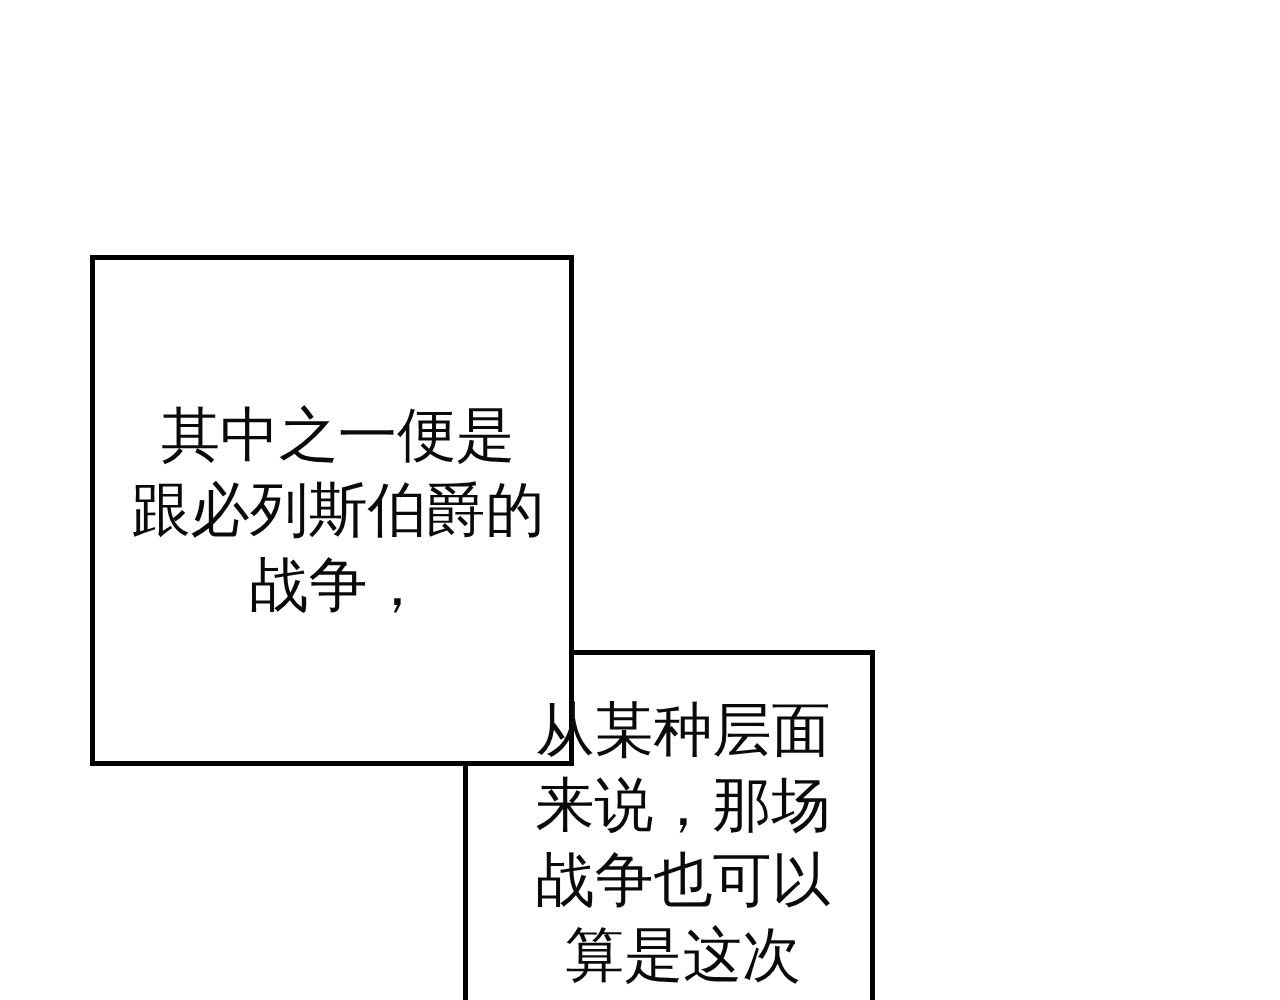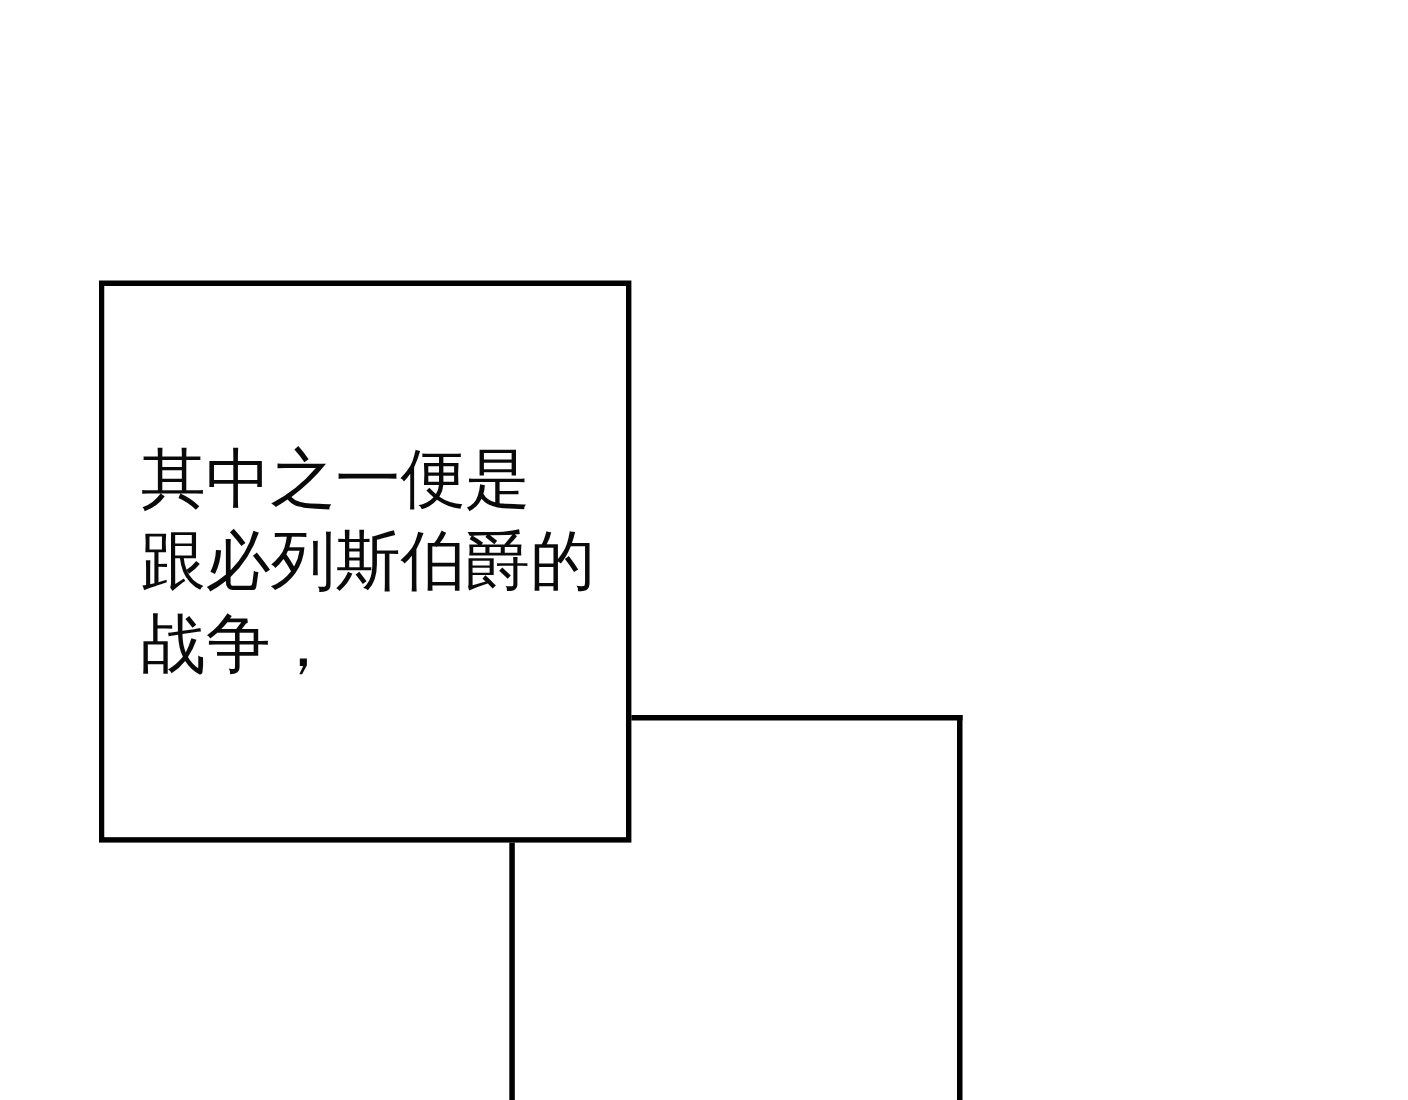--- a/index.html
+++ b/index.html
@@ -59,20 +59,21 @@
 
   .balloon-text {
     position: absolute;
     z-index: 4;
     color: #0a0a0a;
     font-size: 59px;
     line-height: 75px;
     letter-spacing: 0px;
     white-space: pre-line;
     font-weight: 500;
+    text-align: center;
   }
 
   #text-1 {
     left: 128px;
     top: 398px;
     width: 420px;
   }
 
   #text-2 {
     left: 508px;
@@ -88,14 +89,18 @@
   <div class="balloon" id="balloon-2"></div>
 
   <div class="balloon" id="balloon-1"></div>
 
   <div id="overlap-mask"></div>
 
   <div class="balloon-text" id="text-1">其中之一便是
 跟必列斯伯爵的
 战争，</div>
 
+  <div class="balloon-text" id="text-2">从某种层面
+来说，那场
+战争也可以
+算是这次</div>
 
 </div>
 
 </body></html>

